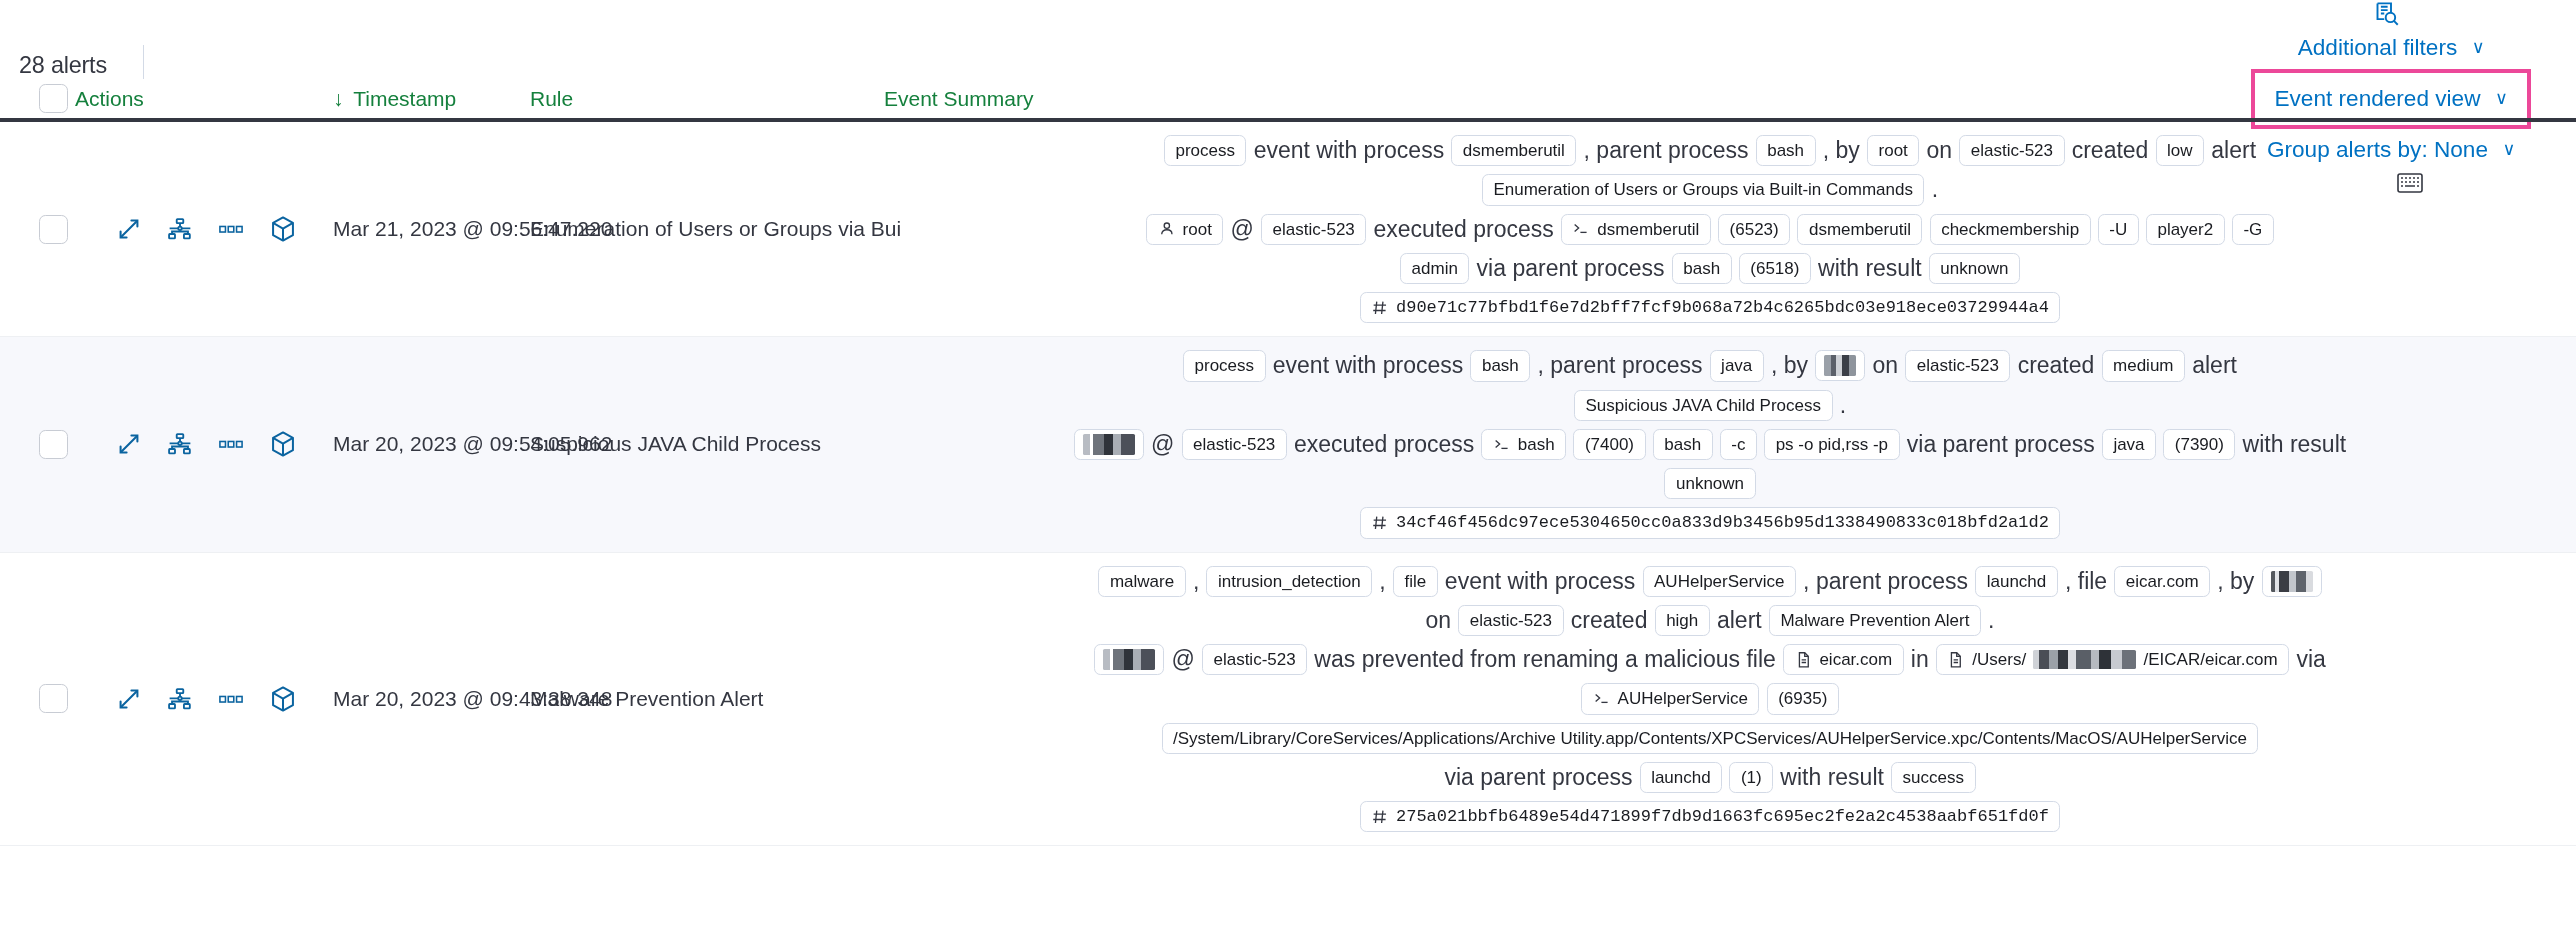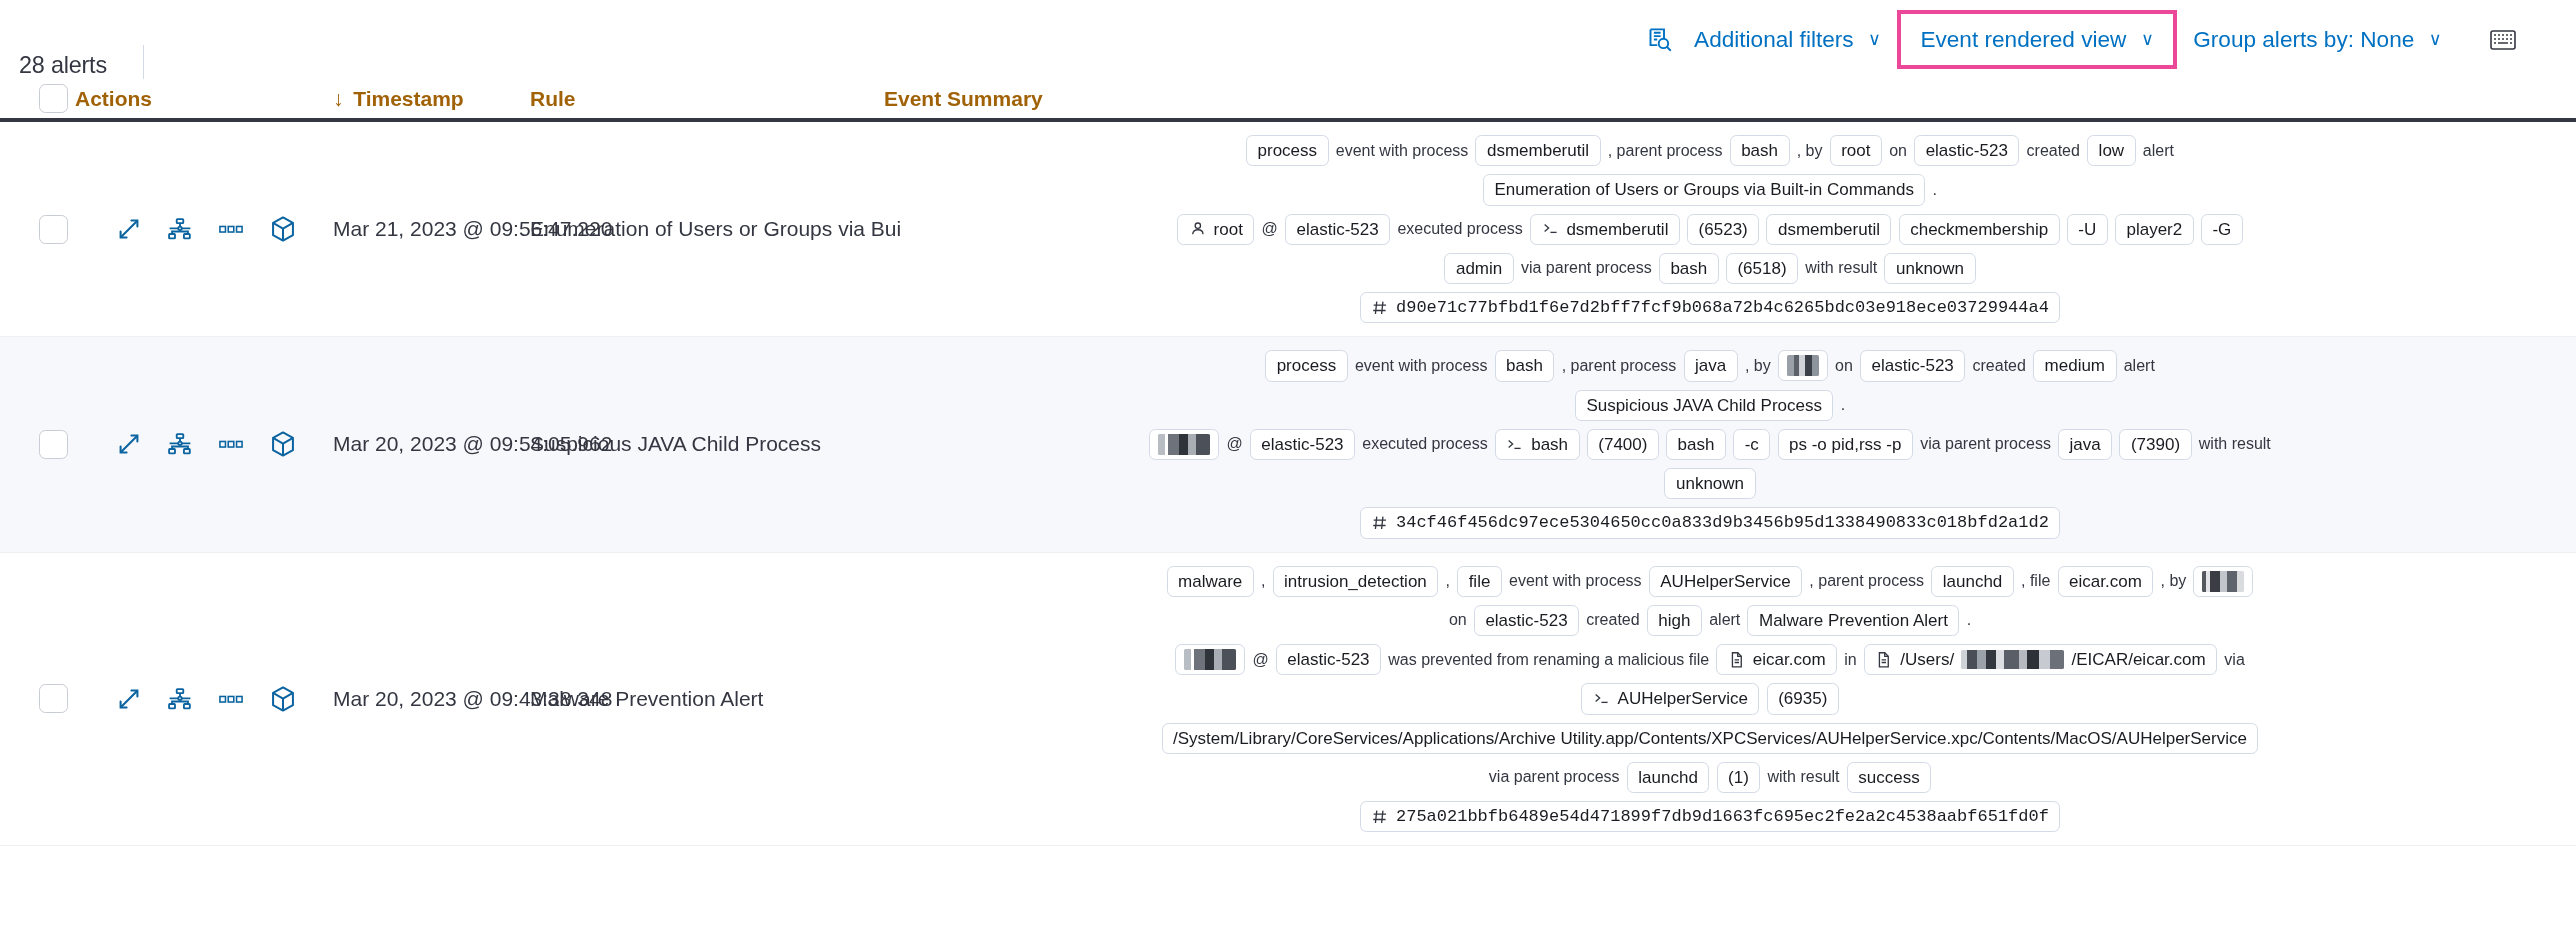--- a/index.html
+++ b/index.html
@@ -38,23 +38,24 @@
   }
   .vsep {
     width: 0.8px; height: 34px;
     background: #d3dae6;
     margin-left: 24px;
   }
   .toolbar-right {
     margin-left: auto;
     display: flex;
     align-items: center;
-    padding-right: 60px;
+    padding-right: 40px;
     height: 100%;
     gap: 0px;
+    flex-direction: column;
   }
   .tb-btn {
     display: flex; align-items: center;
     gap: 11.3px;
     color: #0071c2;
     font-size: 22.6px;
     font-weight: 400;
     white-space: nowrap;
     padding: 8px 11.3px;
     cursor: pointer;
@@ -76,22 +77,22 @@
   .table { position: absolute; left: 0; top: 79px; right: 0; }
   .thead {
     display: flex;
     align-items: center;
     height: 43px;
     padding-left: 39px;
     border-bottom: 4px solid #343741;
   }
   .th {
     font-size: 21px;
-    font-weight: bold;
-    color: #a16207;
+    font-weight: normal;
+    color: #15803d;
     display: flex;
     align-items: flex-end;
     gap: 9.7px;
   }
   .col-check  { width: 36px; flex: 0 0 36px; }
   .col-actions{ width: 258px; flex: 0 0 258px; }
   .col-time   { width: 197px; flex: 0 0 197px; }
   .col-rule   { width: 354px; flex: 0 0 354px; }
   .col-summary{ flex: 1 1 auto; }
 
@@ -137,21 +138,21 @@
   .sline {
     display: flex;
     flex-wrap: wrap;
     align-items: center;
     justify-content: center;
     gap: 7.2px;
     width: 100%;
   }
   .sline.center { justify-content: center; }
   .txt {
-    font-size: 16px;
+    font-size: 23px;
     color: #343741;
     white-space: nowrap;
   }
   .pill {
     display: inline-flex;
     align-items: center;
     gap: 7.2px;
     border: 1.6px solid #d3dae6;
     border-radius: 6.4px;
     background: #ffffff;

